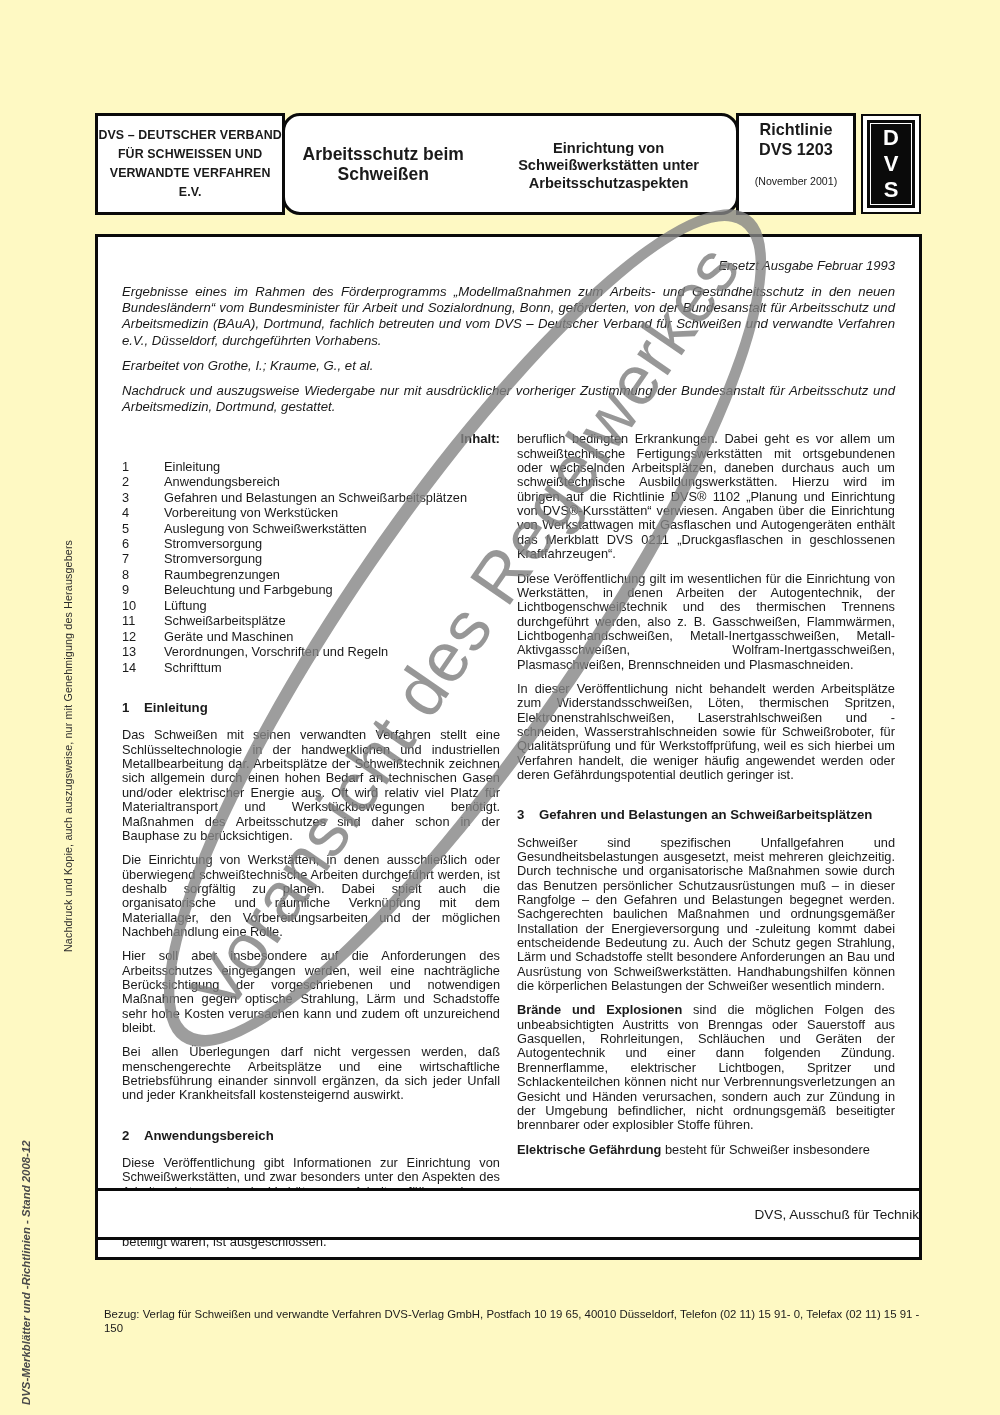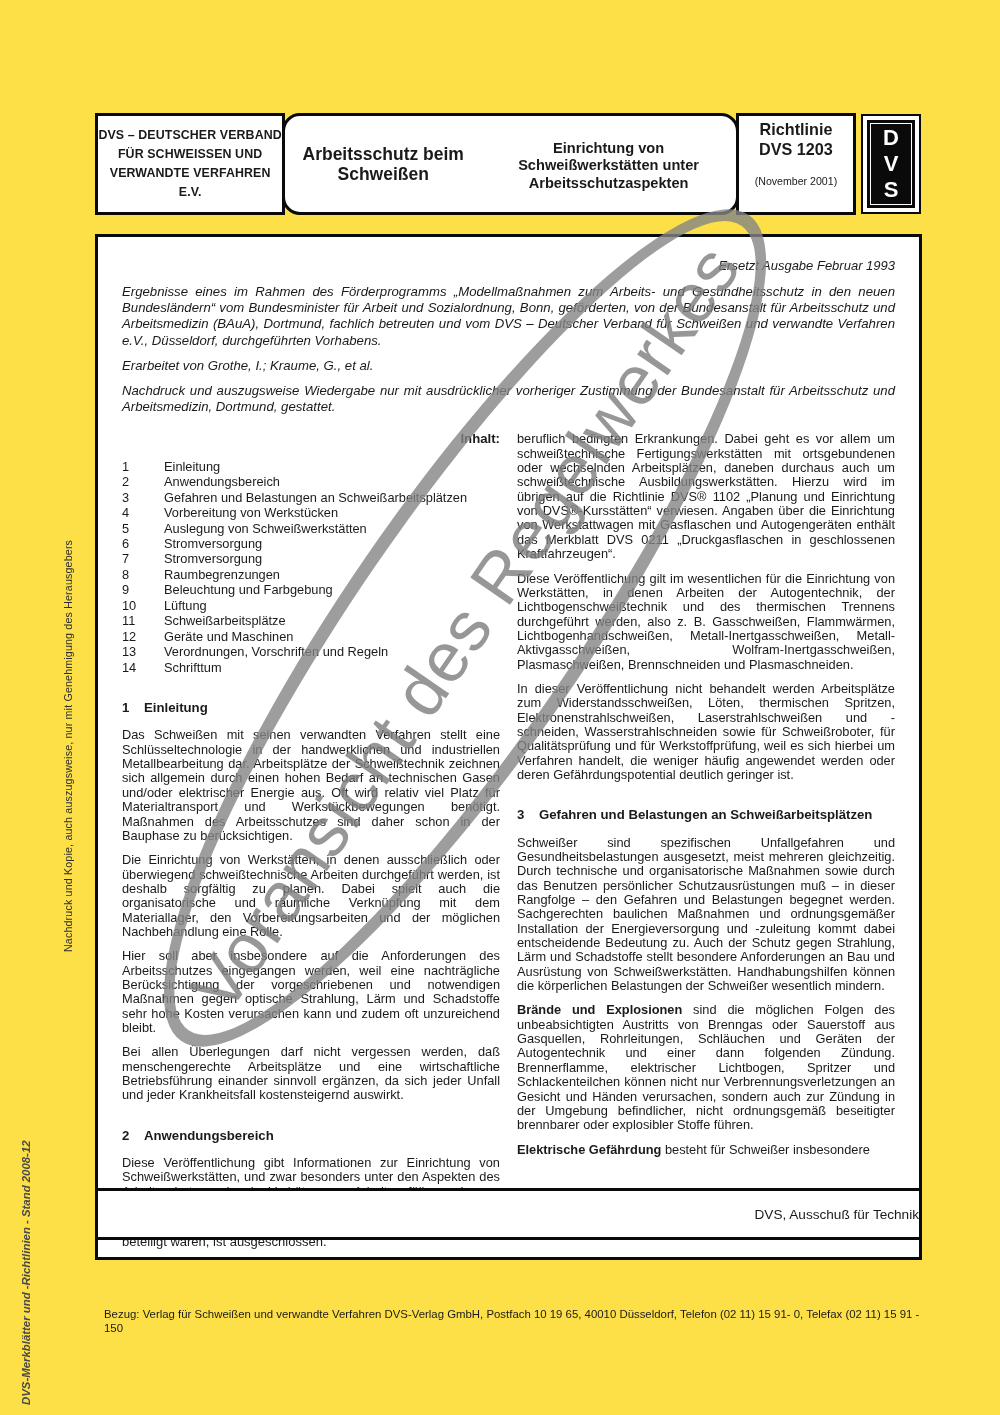--- a/index.html
+++ b/index.html
@@ -1,17 +1,17 @@
 <!DOCTYPE html>
 <html lang="de"><head>
 <meta charset="utf-8">
 <style>
   html,body{margin:0;padding:0;background:#e8e8e8;}
   .page{
-    position:relative;width:1000px;height:1415px;background:#fde047;
+    position:relative;width:1000px;height:1415px;background:#fef9c3;
     font-family:"Liberation Sans",sans-serif;color:#1a1a1a;overflow:hidden;
     margin:0 auto;
   }
   
   .header-row{position:absolute;left:95px;top:113px;width:761px;height:102px;display:flex;}
   .hbox{border:3px solid #0a0a0a;background:#fff;box-sizing:border-box;}
   .hbox+.hbox{margin-left:-3px;}
   .org-box{width:216px;display:flex;flex-direction:column;justify-content:center;text-align:center;
     font-weight:bold;font-size:12.4px;line-height:19px;letter-spacing:.1px;}
   .title-box{flex:1;display:flex;flex-direction:row;align-items:center;justify-content:space-between;text-align:center;border-radius:18px;}

